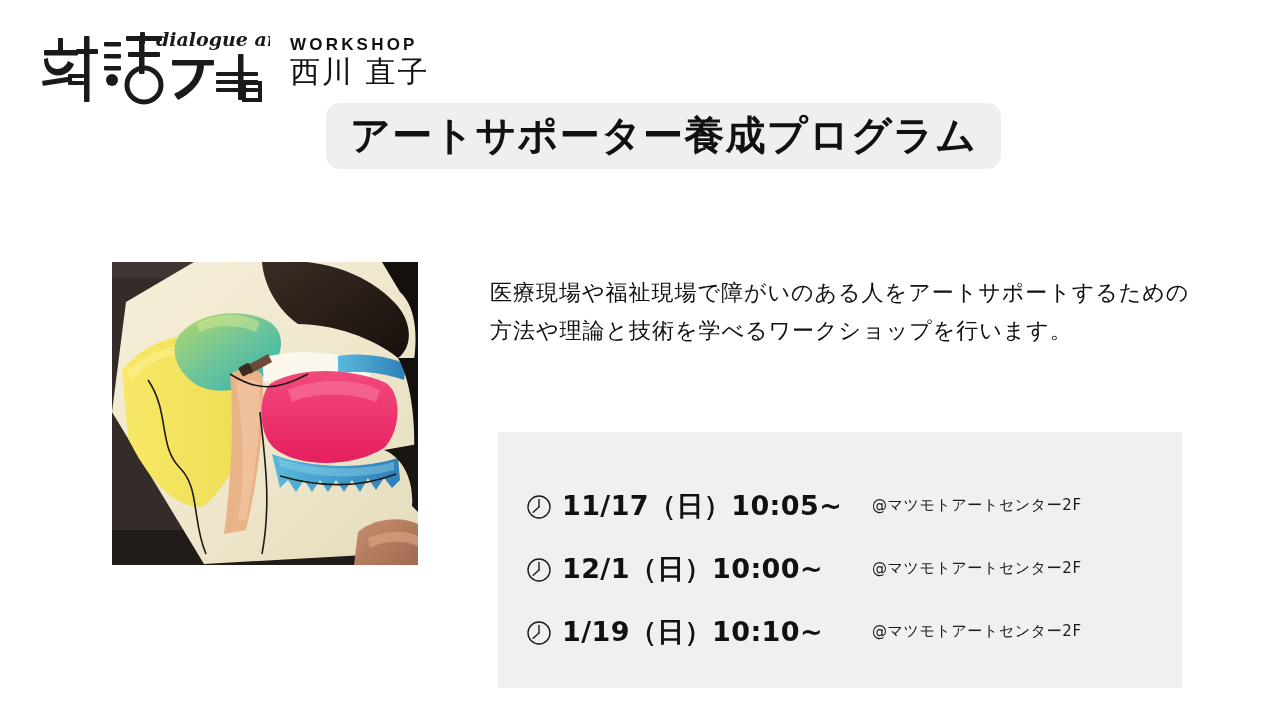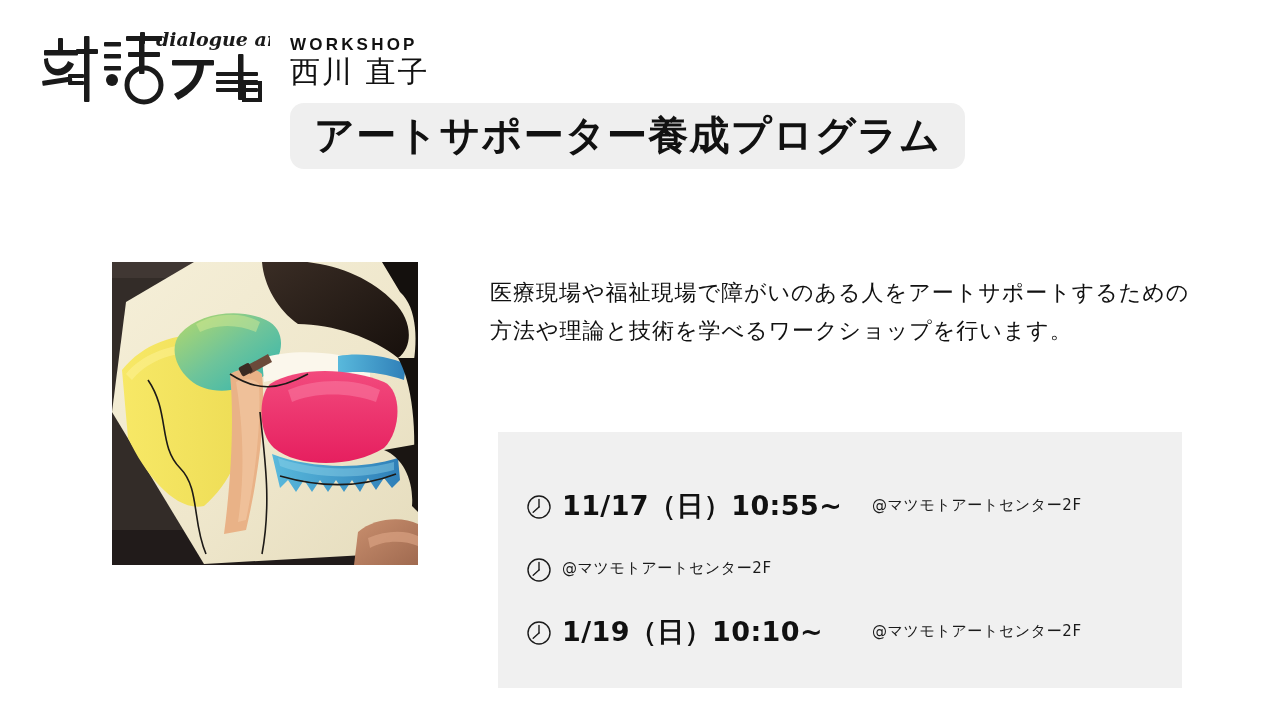--- a/index.html
+++ b/index.html
@@ -41,20 +41,21 @@
     color:#111;
     line-height:1.15;
     font-family:"DejaVu Sans","Liberation Sans",sans-serif;
   }
   .title-banner {
     display:inline-block;
     margin-top:14px;
     background:#efefef;
     border-radius:14px;
     padding:9px 24px 11px 24px;
+    margin-left:36px;
   }
   .title-text {
     font-size:40px;
     font-weight:bold;
     letter-spacing:1.2px;
     color:#111;
     line-height:1.15;
     white-space:nowrap;
     font-family:"DejaVu Sans","Liberation Sans",sans-serif;
   }
@@ -259,32 +260,33 @@
 <div class="schedule-box">
 
   <div class="schedule-row">
     <span class="clock-icon">
       <svg viewBox="0 0 26 26" xmlns="http://www.w3.org/2000/svg" aria-hidden="true">
         <circle cx="13" cy="13" r="11" fill="none" stroke="#1a1a1a" stroke-width="1.4"></circle>
         <line x1="13" y1="13" x2="13" y2="5.5" stroke="#1a1a1a" stroke-width="1.4" stroke-linecap="round"></line>
         <line x1="13" y1="13" x2="7.2" y2="18.2" stroke="#1a1a1a" stroke-width="1.4" stroke-linecap="round"></line>
       </svg>
     </span>
-    <span class="sched-date">11/17（日）10:55~</span>
+    <span class="sched-date">11/17（日）10:05~</span>
     <span class="sched-venue">@マツモトアートセンター2F</span>
   </div>
 
   <div class="schedule-row">
     <span class="clock-icon">
       <svg viewBox="0 0 26 26" xmlns="http://www.w3.org/2000/svg" aria-hidden="true">
         <circle cx="13" cy="13" r="11" fill="none" stroke="#1a1a1a" stroke-width="1.4"></circle>
         <line x1="13" y1="13" x2="13" y2="5.5" stroke="#1a1a1a" stroke-width="1.4" stroke-linecap="round"></line>
         <line x1="13" y1="13" x2="7.2" y2="18.2" stroke="#1a1a1a" stroke-width="1.4" stroke-linecap="round"></line>
       </svg>
     </span>
+    <span class="sched-date">12/1（日）10:00~</span>
     <span class="sched-venue">@マツモトアートセンター2F</span>
   </div>
 
   <div class="schedule-row">
     <span class="clock-icon">
       <svg viewBox="0 0 26 26" xmlns="http://www.w3.org/2000/svg" aria-hidden="true">
         <circle cx="13" cy="13" r="11" fill="none" stroke="#1a1a1a" stroke-width="1.4"></circle>
         <line x1="13" y1="13" x2="13" y2="5.5" stroke="#1a1a1a" stroke-width="1.4" stroke-linecap="round"></line>
         <line x1="13" y1="13" x2="7.2" y2="18.2" stroke="#1a1a1a" stroke-width="1.4" stroke-linecap="round"></line>
       </svg>

